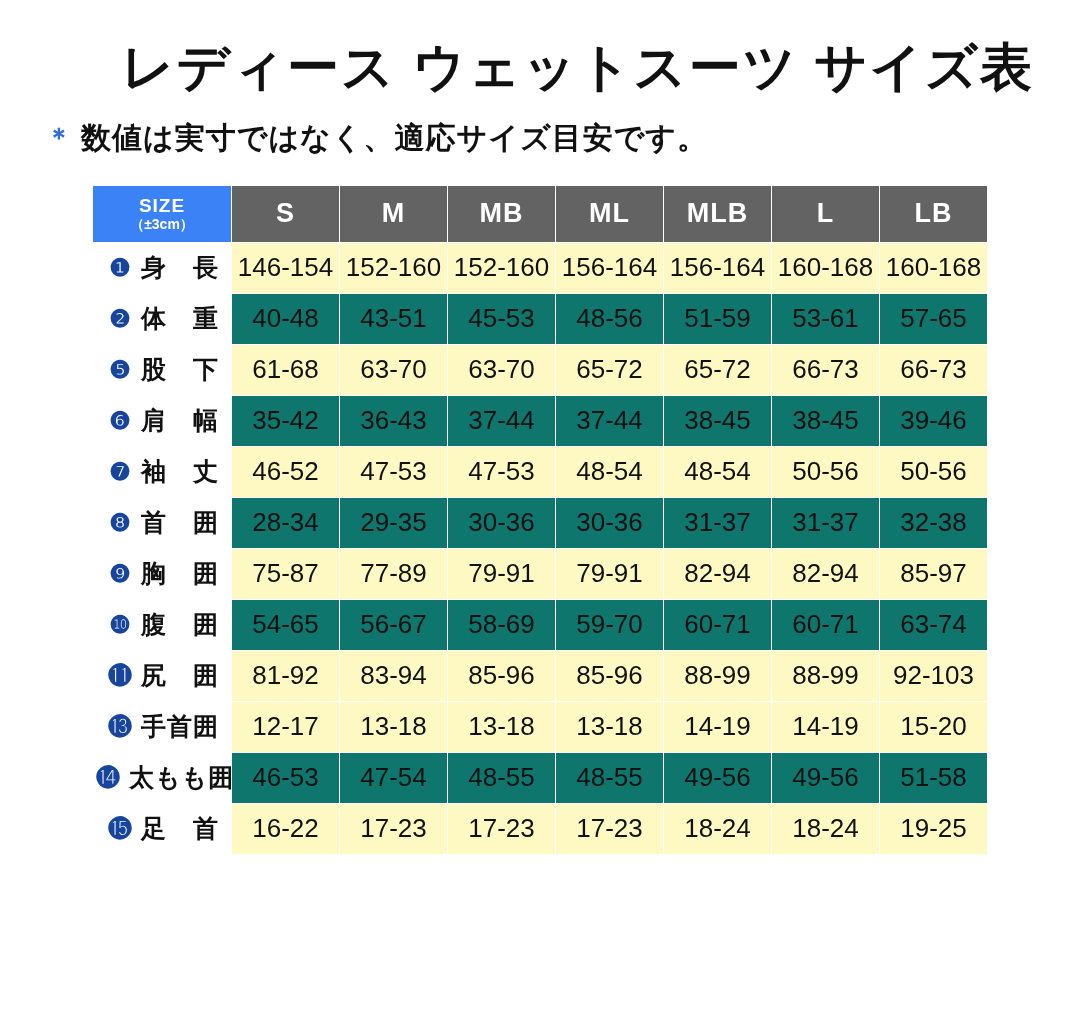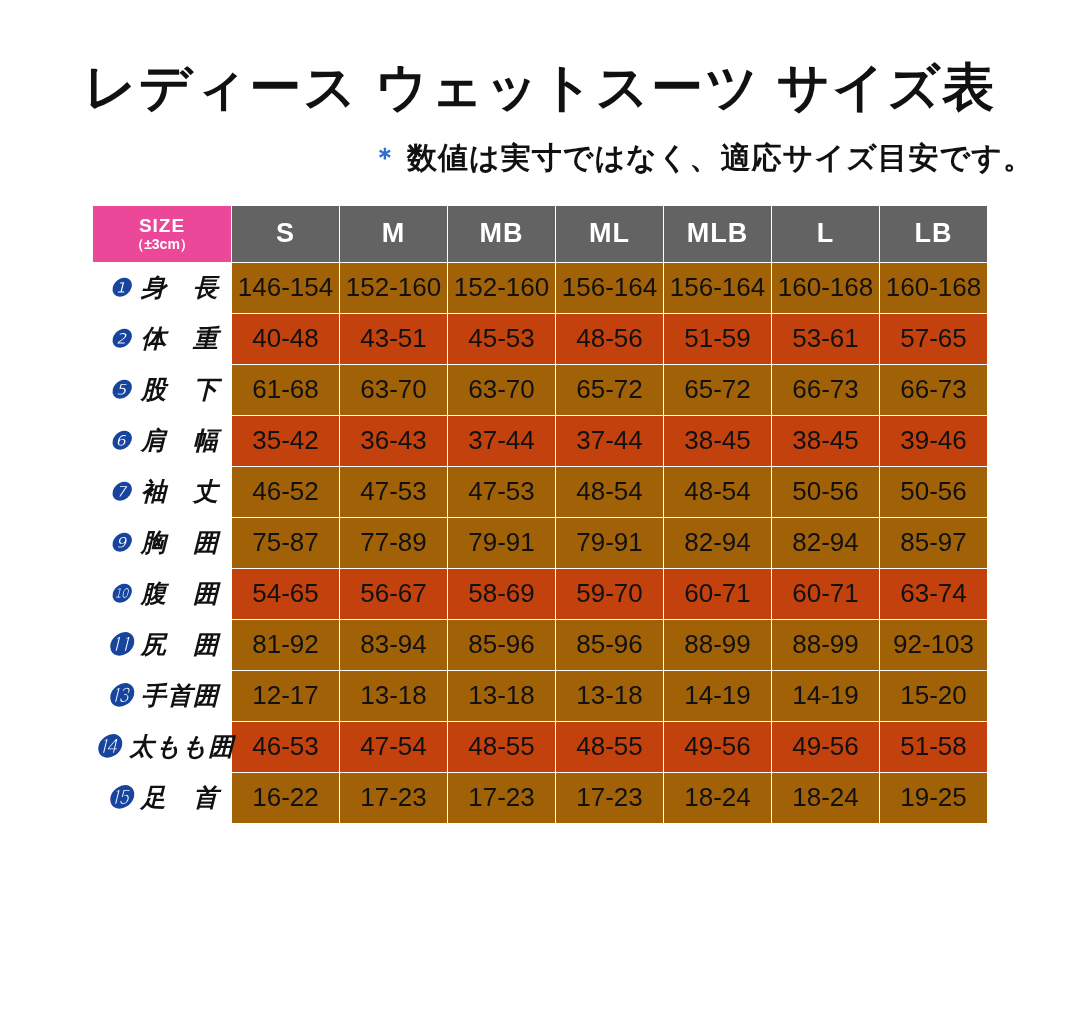--- a/index.html
+++ b/index.html
@@ -15,31 +15,31 @@
     overflow: hidden;
   }
   .page {
     width: 1080px;
     height: 1029px;
     position: relative;
     box-sizing: border-box;
     padding: 0 46px;
   }
   .title {
-    text-align: center;
+    text-align: right;
     font-size: 52px;
     font-weight: bold;
     letter-spacing: 2px;
     color: #111111;
-    margin: 58px 0 0 0;
+    margin: 38px 0 0 0;
     line-height: 1.15;
     white-space: nowrap;
   }
   .subtitle {
-    text-align: right;
+    text-align: left;
     font-size: 30px;
     font-weight: bold;
     color: #111111;
     margin: 20px 0 0 0;
     letter-spacing: 1px;
     white-space: nowrap;
   }
   .subtitle .star {
     color: #2f6fd0;
     font-size: 26px;
@@ -56,21 +56,21 @@
   table.size-table td, table.size-table th {
     border: 1px solid #ffffff;
     text-align: center;
     vertical-align: middle;
     padding: 0;
   }
 
   
   th.size-head {
     width: 138px;
-    background: #ec4899;
+    background: #3b82f6;
     color: #ffffff;
     height: 56px;
     font-size: 18px;
     font-weight: bold;
     line-height: 1.1;
   }
   th.size-head .big { font-size: 19px; letter-spacing: 1px; display:block; }
   th.size-head .small { font-size: 14px; font-weight: bold; display:block; }
   th.col-head {
     background: #636363;
@@ -84,21 +84,20 @@
   
   td.row-label {
     background: #ffffff;
     color: #111111;
     font-size: 25px;
     font-weight: bold;
     height: 50px;
     text-align: left;
     padding-left: 14px;
     white-space: nowrap;
-    font-style: italic;
   }
   td.row-label .num {
     display: inline-block;
     width: 30px;
     color: #17459e;
     font-size: 24px;
     text-align: center;
   }
   td.row-label .txt {
     display: inline-block;
@@ -106,22 +105,22 @@
     letter-spacing: 1px;
   }
 
   td.val {
     font-size: 26px;
     font-weight: normal;
     color: #111111;
     height: 50px;
     letter-spacing: 0px;
   }
-  tr.band-a td.val { background: #a16207; }
-  tr.band-b td.val { background: #c2410c; }
+  tr.band-a td.val { background: #fef9c3; }
+  tr.band-b td.val { background: #0f766e; }
   tr.band-a td.row-label, tr.band-b td.row-label { background: #ffffff; }
 </style>
 </head>
 <body>
 
 <div class="page">
 
   <h1 class="title">レディース ウェットスーツ サイズ表</h1>
 
   <div class="subtitle">
@@ -188,20 +187,30 @@
       <tr class="band-a">
         <td class="row-label"><span class="num">❼</span><span class="txt">袖　丈</span></td>
         <td class="val">46-52</td>
         <td class="val">47-53</td>
         <td class="val">47-53</td>
         <td class="val">48-54</td>
         <td class="val">48-54</td>
         <td class="val">50-56</td>
         <td class="val">50-56</td>
       </tr>
+      <tr class="band-b">
+        <td class="row-label"><span class="num">❽</span><span class="txt">首　囲</span></td>
+        <td class="val">28-34</td>
+        <td class="val">29-35</td>
+        <td class="val">30-36</td>
+        <td class="val">30-36</td>
+        <td class="val">31-37</td>
+        <td class="val">31-37</td>
+        <td class="val">32-38</td>
+      </tr>
       <tr class="band-a">
         <td class="row-label"><span class="num">❾</span><span class="txt">胸　囲</span></td>
         <td class="val">75-87</td>
         <td class="val">77-89</td>
         <td class="val">79-91</td>
         <td class="val">79-91</td>
         <td class="val">82-94</td>
         <td class="val">82-94</td>
         <td class="val">85-97</td>
       </tr>

